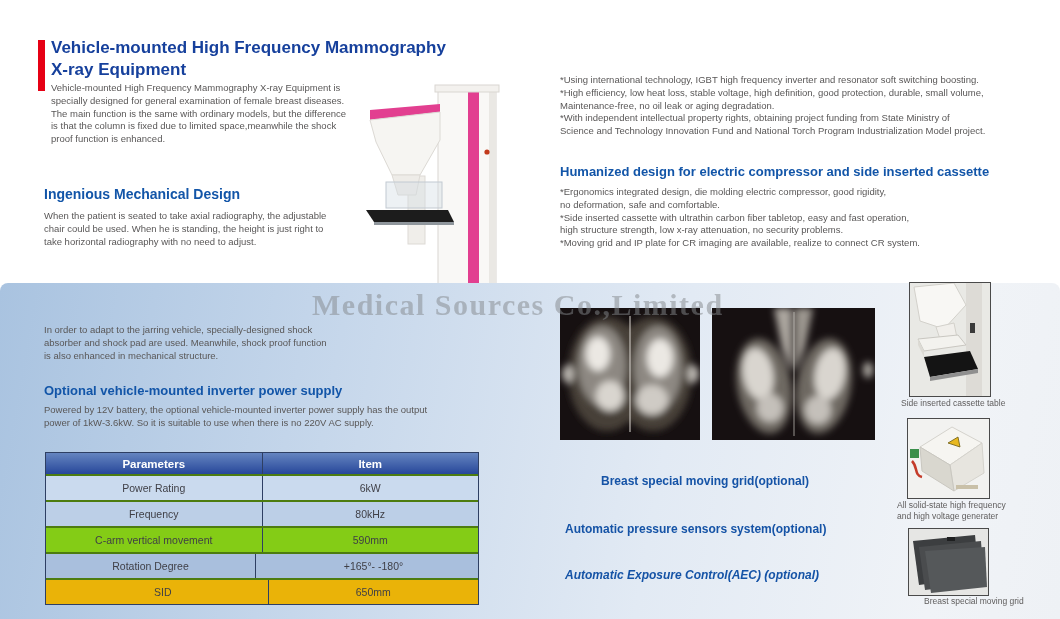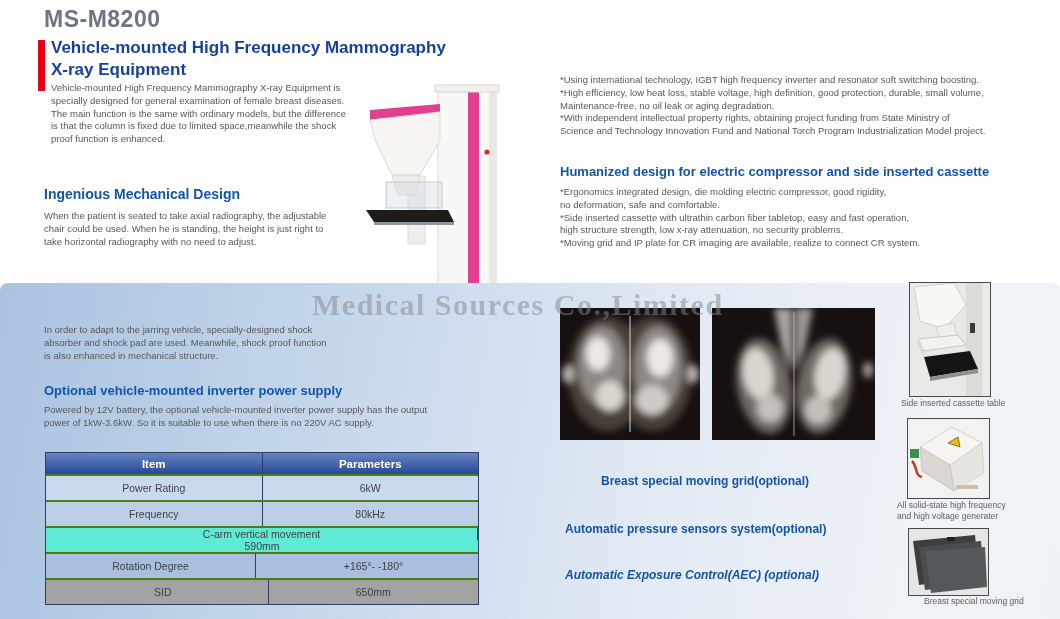--- a/index.html
+++ b/index.html
@@ -37,22 +37,22 @@
 
   
   #spec-table{left:45px;top:452px;width:432px;border:1px solid #2e3f63;}
   .spec-row{display:flex;height:24px;}
   .spec-row.header{height:21px;background:linear-gradient(#6585c0,#27479a);}
   .spec-row + .spec-row{border-top:2px solid #4d7c0f;}
   .spec-row>.cell{flex:1;display:flex;align-items:center;justify-content:center;
                   font-size:10.5px;color:#3f3f46;}
   .spec-row>.cell:first-child{border-right:1px solid #2e3f63;}
   .spec-row.header>.cell{color:#ffffff;font-weight:bold;font-size:11.5px;}
-  .r0{background:#cadaee;}.r1{background:#bccfe7;}.r2{background:#5eead4;flex-direction:column;}
-  .r3{background:#a9bfdd;gap:13px;}.r4{background:#a3a3a3;padding-left:12px;}
+  .r0{background:#cadaee;}.r1{background:#bccfe7;}.r2{background:#84cc16;}
+  .r3{background:#a9bfdd;gap:13px;}.r4{background:#eab308;padding-left:12px;}
 
   
   .opt{color:#1553a6;font-weight:bold;font-size:12px;}
   #opt-0{left:565px;top:474px;padding-left:36px;}
   #opt-1{left:565px;top:522px;}
   #opt-2{left:565px;top:568px;font-style:italic;}
 
   
   #machine{left:350px;top:80px;width:200px;height:255px;}
   #mammo-1{left:560px;top:308px;width:140px;height:132px;}
@@ -64,21 +64,20 @@
   .caption{font-size:8.5px;color:#5f5d5d;line-height:11px;white-space:pre-line;}
   #cap-1{left:901px;top:398px;width:130px;}
   #cap-2{left:897px;top:500px;width:130px;}
   #cap-3{left:897px;top:596px;width:130px;padding-left:27px;}
 </style>
 </head>
 <body>
 
 <div class="page">
 
-  <div class="abs" id="model-title">MS-M8200</div>
 
   <div class="abs" id="red-bar"></div>
   <div class="abs" id="intro-heading">Vehicle-mounted High Frequency Mammography
 X-ray Equipment</div>
   <div class="abs body-text" id="intro-body">Vehicle-mounted High Frequency Mammography X-ray Equipment is
 specially designed for general examination of female breast diseases.
 The main function is the same with ordinary models, but the difference
 is that the column is fixed due to limited space,meanwhile the shock
 proof function is enhanced.</div>
 
@@ -122,22 +121,22 @@
   <div class="abs body-text" id="shock-body">In order to adapt to the jarring vehicle, specially-designed shock
 absorber and shock pad are used. Meanwhile, shock proof function
 is also enhanced in mechanical structure.</div>
 
   <div class="abs hb" id="power-heading">Optional vehicle-mounted inverter power supply</div>
   <div class="abs body-text" id="power-body">Powered by 12V battery, the optional vehicle-mounted inverter power supply has the output
 power of 1kW-3.6kW. So it is suitable to use when there is no 220V AC supply.</div>
 
   <div class="abs" id="spec-table">
     <div class="spec-row header">
+      <div class="cell">Parameters</div>
       <div class="cell">Item</div>
-      <div class="cell">Parameters</div>
     </div>
     <div class="spec-row r0">
       <div class="cell">Power Rating</div>
       <div class="cell">6kW</div>
     </div>
     <div class="spec-row r1">
       <div class="cell">Frequency</div>
       <div class="cell">80kHz</div>
     </div>
     <div class="spec-row r2">

